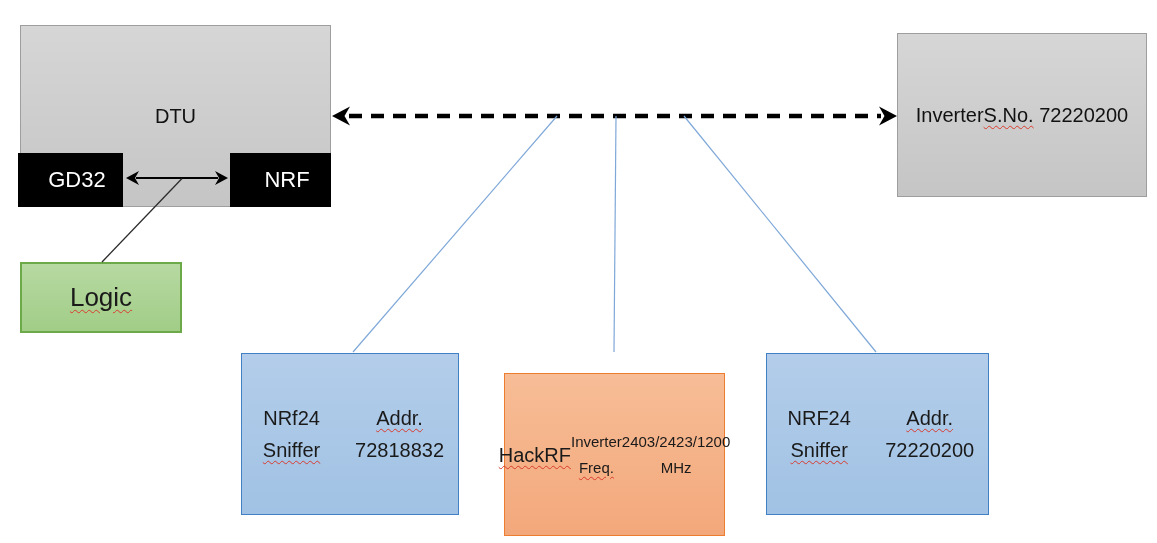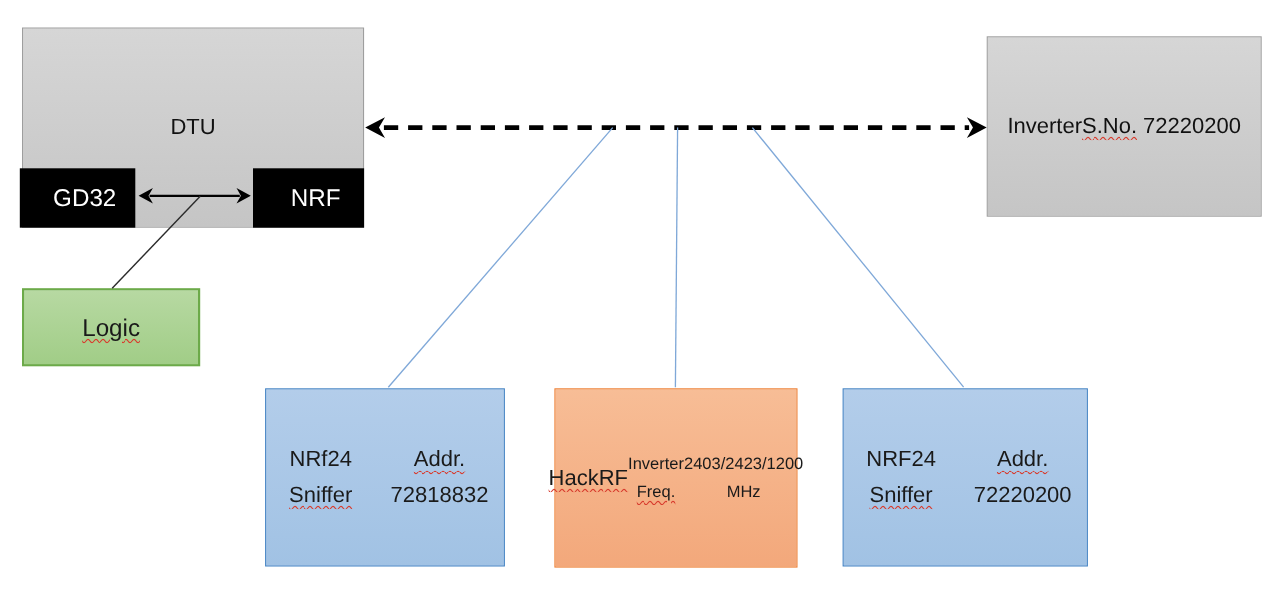--- a/index.html
+++ b/index.html
@@ -30,21 +30,21 @@
   .black-box {
     background: #000000;
     color: #ffffff;
     font-size: 22px;
     z-index: 2;
     padding-left: 13px;
   }
   .green-box {
     background: linear-gradient(#b7d9a2, #a1cd87);
     border: 2px solid #6caa49;
-    font-size: 22px;
+    font-size: 26px;
   }
   .blue-box {
     background: linear-gradient(#b3cdea, #a1c2e4);
     border: 1.5px solid #4181c3;
     font-size: 20px;
     line-height: 32px;
   }
   .orange-box {
     background: linear-gradient(#f7bd96, #f3a87b);
     border: 1.5px solid #ed7d31;
@@ -107,21 +107,21 @@
     <div>
       <span>NRf24</span>
       <span class="misspell">Sniffer</span>
     </div>
     <div>
       <span class="misspell">Addr.</span>
       <span>72818832</span>
     </div>
   </div>
 
-  <div class="box orange-box" style="left:504px; top:353px; width:221px; height:163px;">
+  <div class="box orange-box" style="left:504px; top:373px; width:221px; height:163px;">
     <div class="title-line">
       <span class="misspell">HackRF</span>
     </div>
     <div class="small-line">
       <span>Inverter</span>
       <span class="misspell">Freq.</span>
     </div>
     <div class="small-line">
       <span>2403/2423/1200 MHz</span>
     </div>

